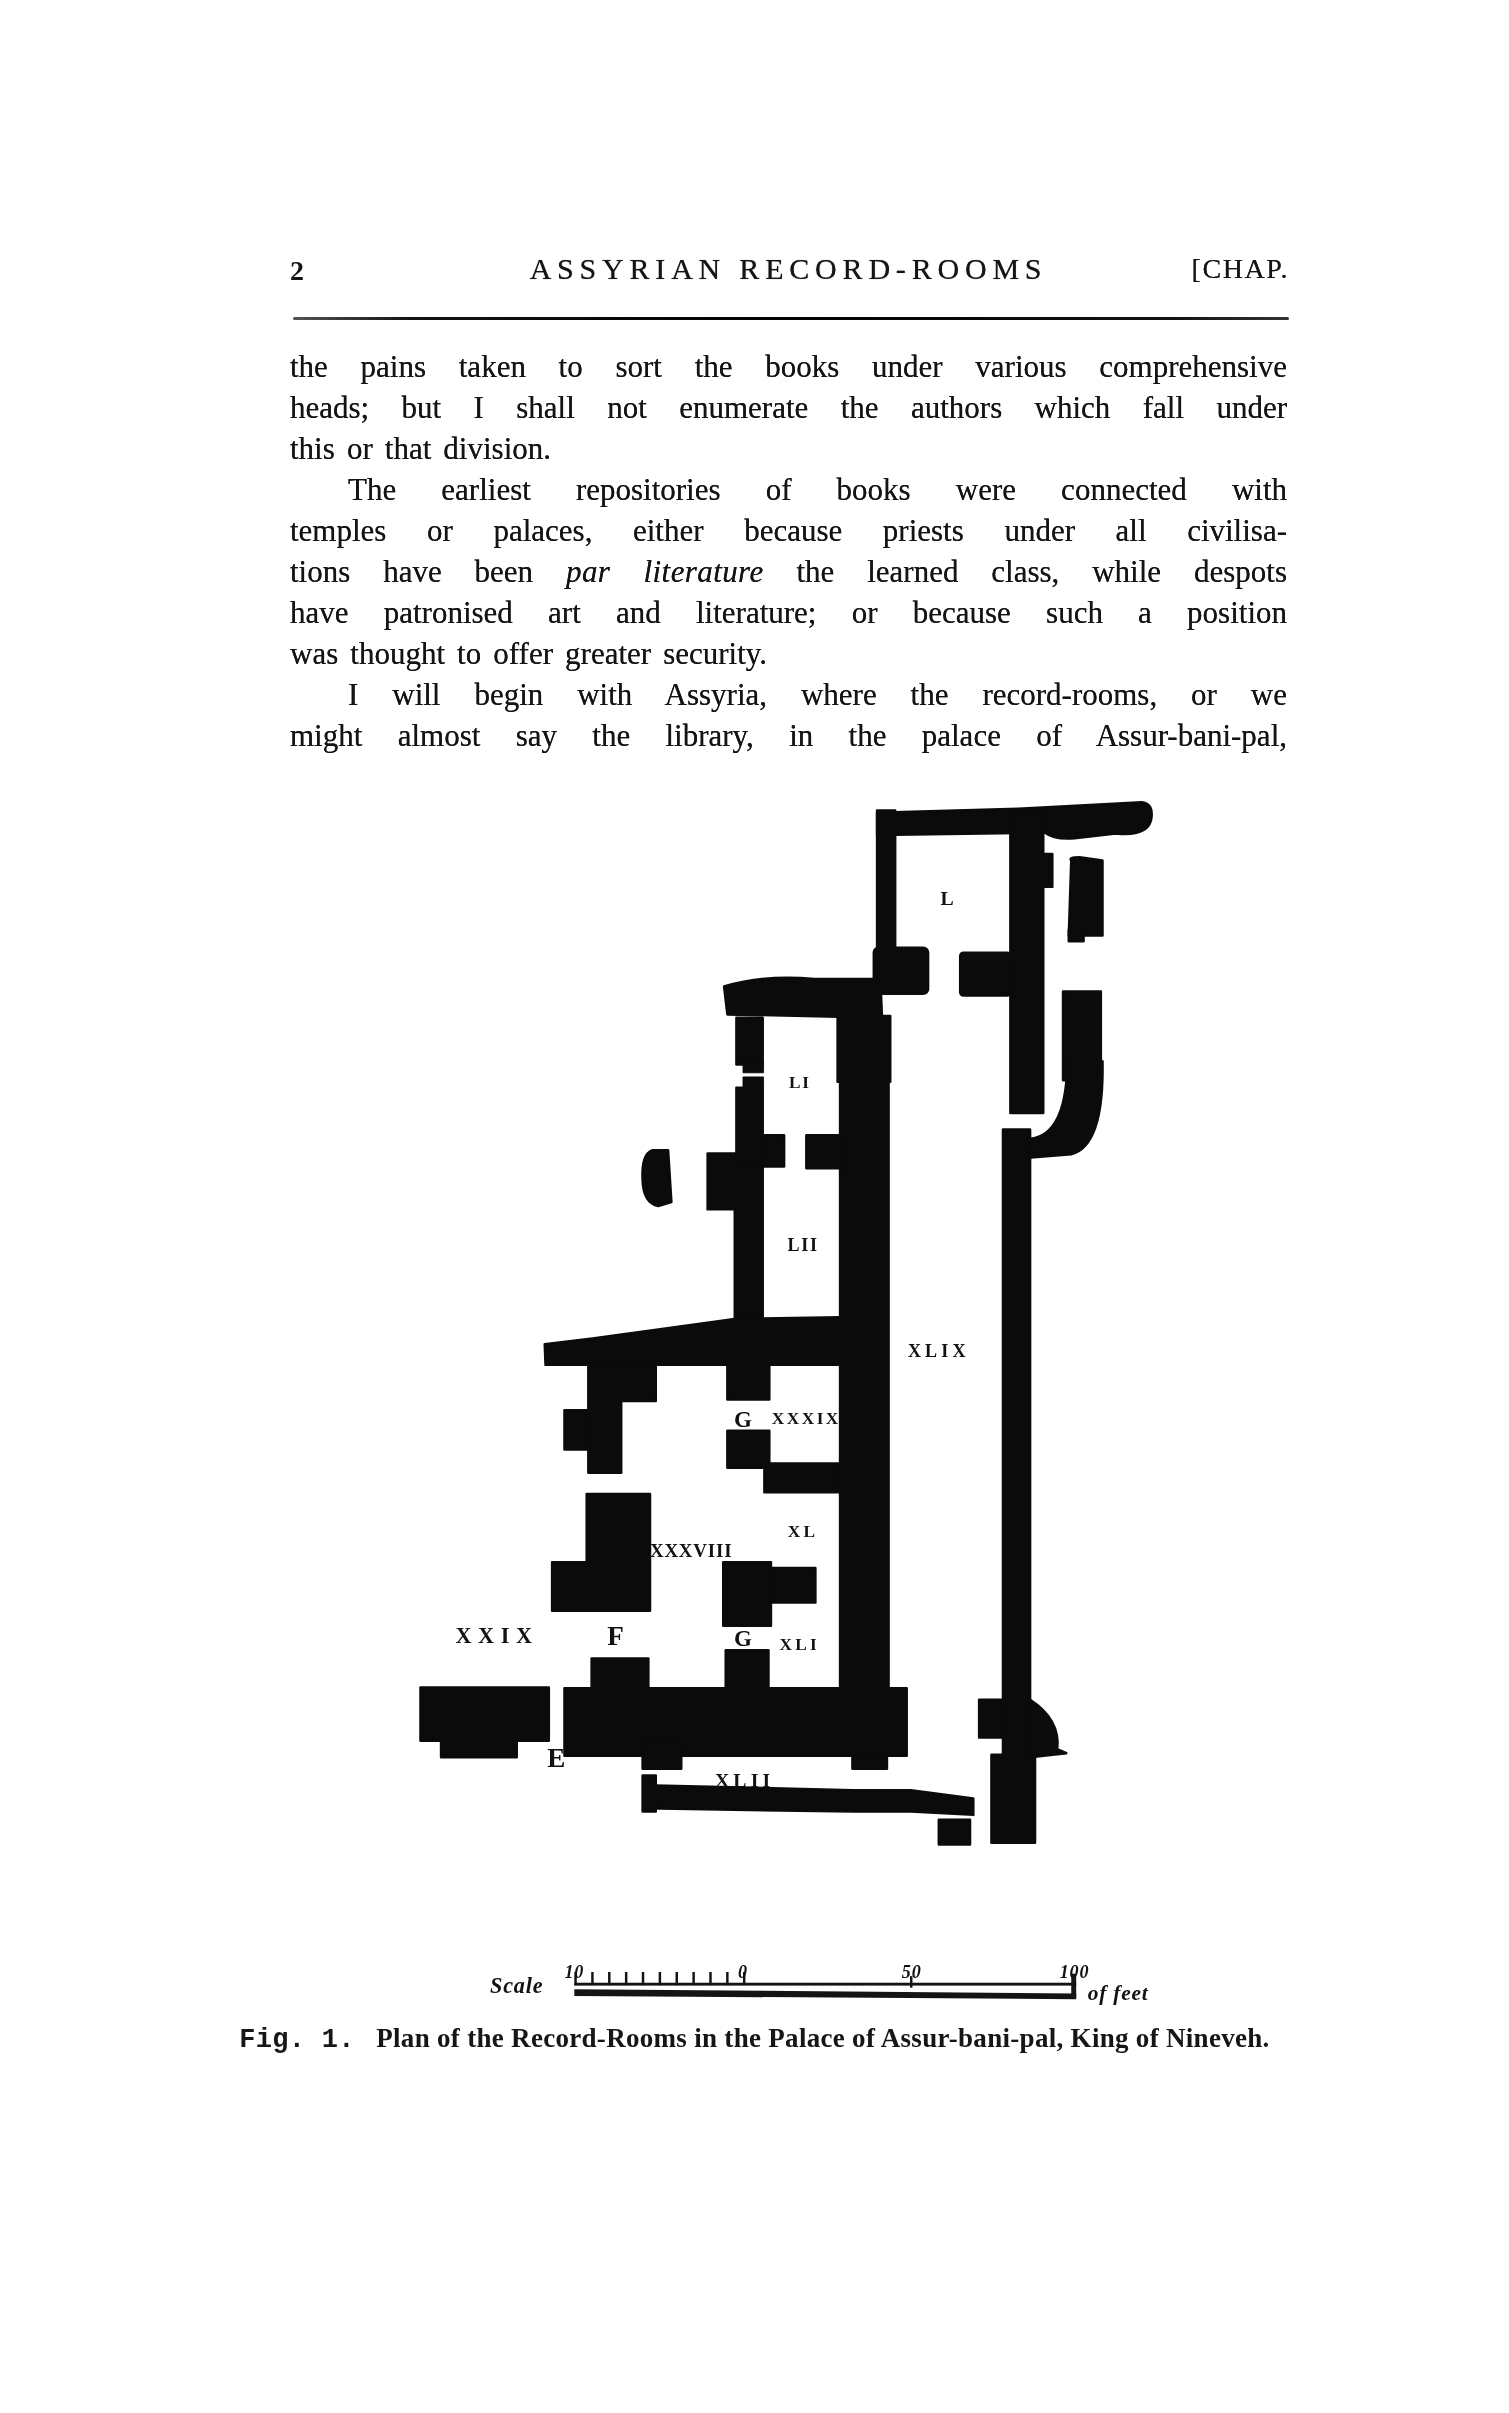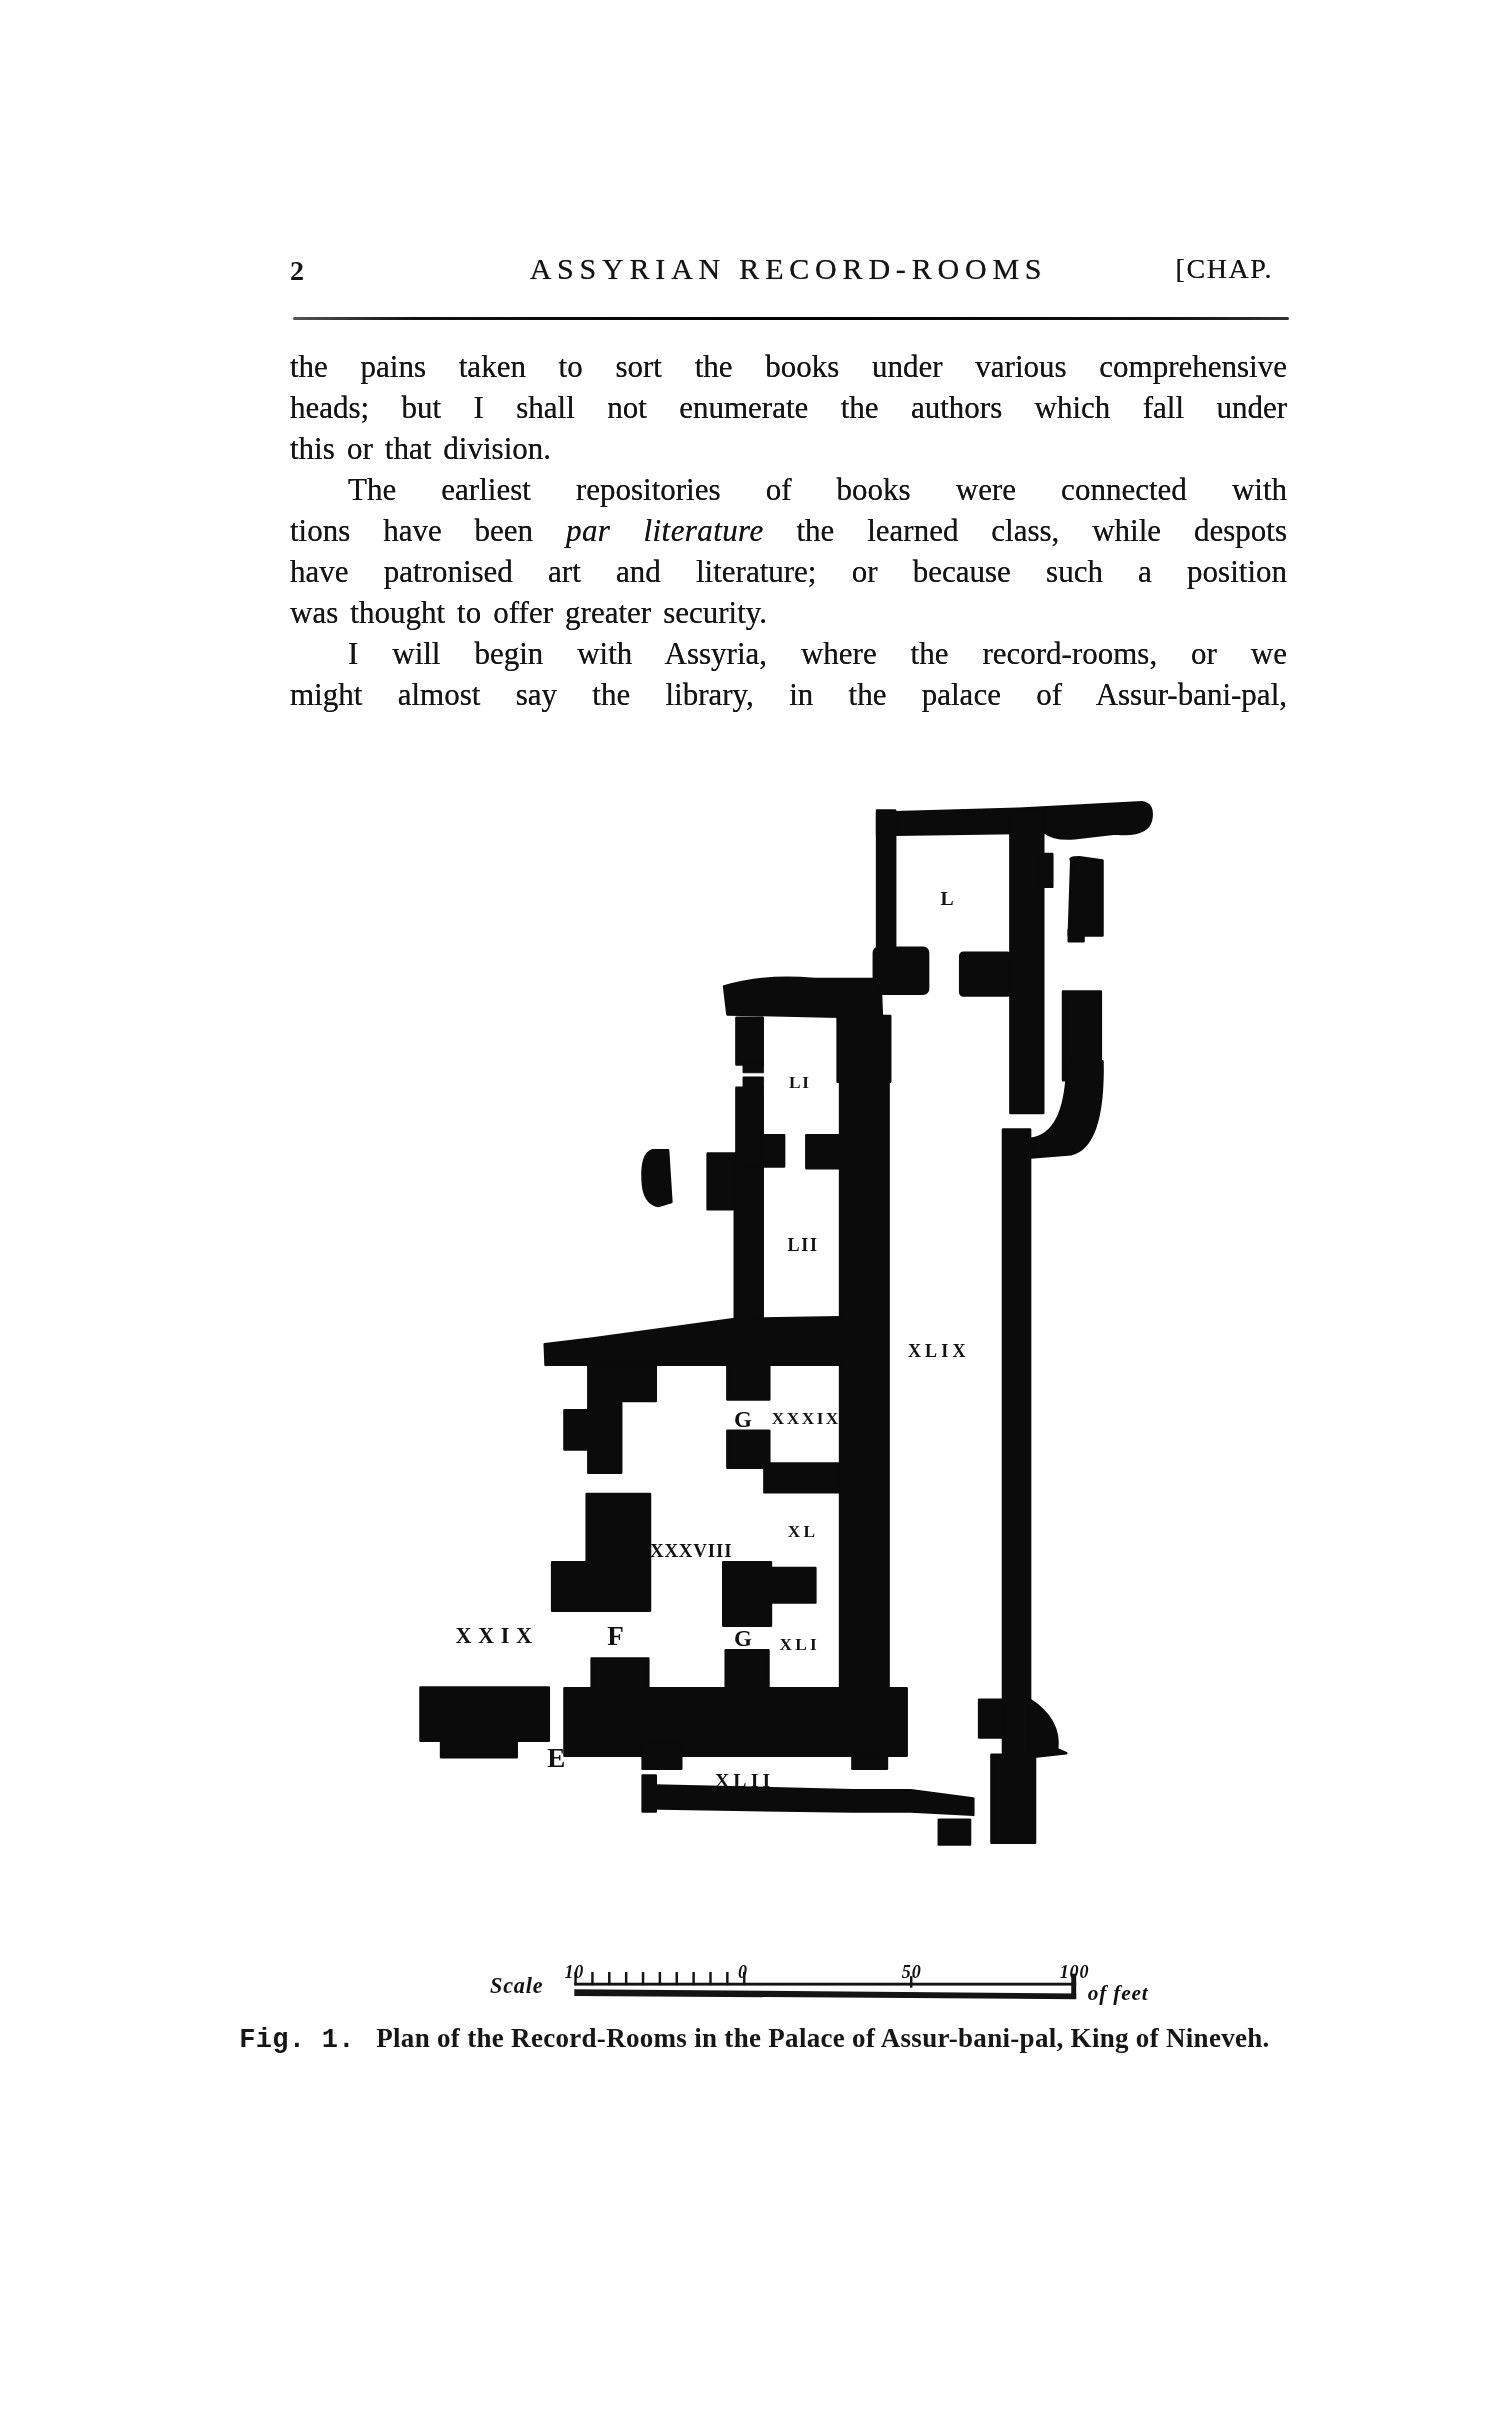--- a/index.html
+++ b/index.html
@@ -16,21 +16,21 @@
     position:absolute;left:290px;top:255px;
     font-size:28px;font-weight:700;letter-spacing:0.8px;
   }
   .runtitle{
     position:absolute;left:290px;top:252px;width:997px;
     text-align:center;font-size:30px;font-weight:400;
     letter-spacing:5.8px;
     text-shadow:0 0 0.8px rgba(0,0,0,.75);
   }
   .chapmark{
-    position:absolute;top:253px;right:236px;
+    position:absolute;top:253px;right:220px;
     font-size:28px;letter-spacing:1.6px;
     text-shadow:0 0 0.4px rgba(0,0,0,.7);
   }
   .hrule{
     position:absolute;left:293px;top:317px;width:996px;height:3.3px;
     background:linear-gradient(90deg,#555 0%,#111 12%,#000 50%,#111 88%,#333 100%);
     border-radius:1.6px;
   }
   
   .body-block{
@@ -62,20 +62,21 @@
   <div class="pagenum">2</div>
   <div class="runtitle">ASSYRIAN RECORD-ROOMS</div>
   <div class="chapmark">[CHAP.</div>
   <div class="hrule"></div>
 
   <div class="body-block" id="body-block">
       <div class="bline just"><span>the pains taken to sort the books under various comprehensive</span></div>
       <div class="bline just"><span>heads; but I shall not enumerate the authors which fall under</span></div>
       <div class="bline left"><span>this or that division.</span></div>
       <div class="bline just ind"><span>The earliest repositories of books were connected with</span></div>
+      <div class="bline just"><span>temples or palaces, either because priests under all civilisa-</span></div>
       <div class="bline just"><span>tions have been </span><i>par literature</i><span> the learned class, while despots</span></div>
       <div class="bline just"><span>have patronised art and literature; or because such a position</span></div>
       <div class="bline left"><span>was thought to offer greater security.</span></div>
       <div class="bline just ind"><span>I will begin with Assyria, where the record-rooms, or we</span></div>
       <div class="bline just"><span>might almost say the library, in the palace of Assur-bani-pal,</span></div>
     </div>
 
   <svg class="plan" width="1509" height="2413" viewBox="0 0 1834 2933">
     <g fill="#0b0b0b" stroke="#0b0b0b" stroke-width="3" stroke-linejoin="round">
 

